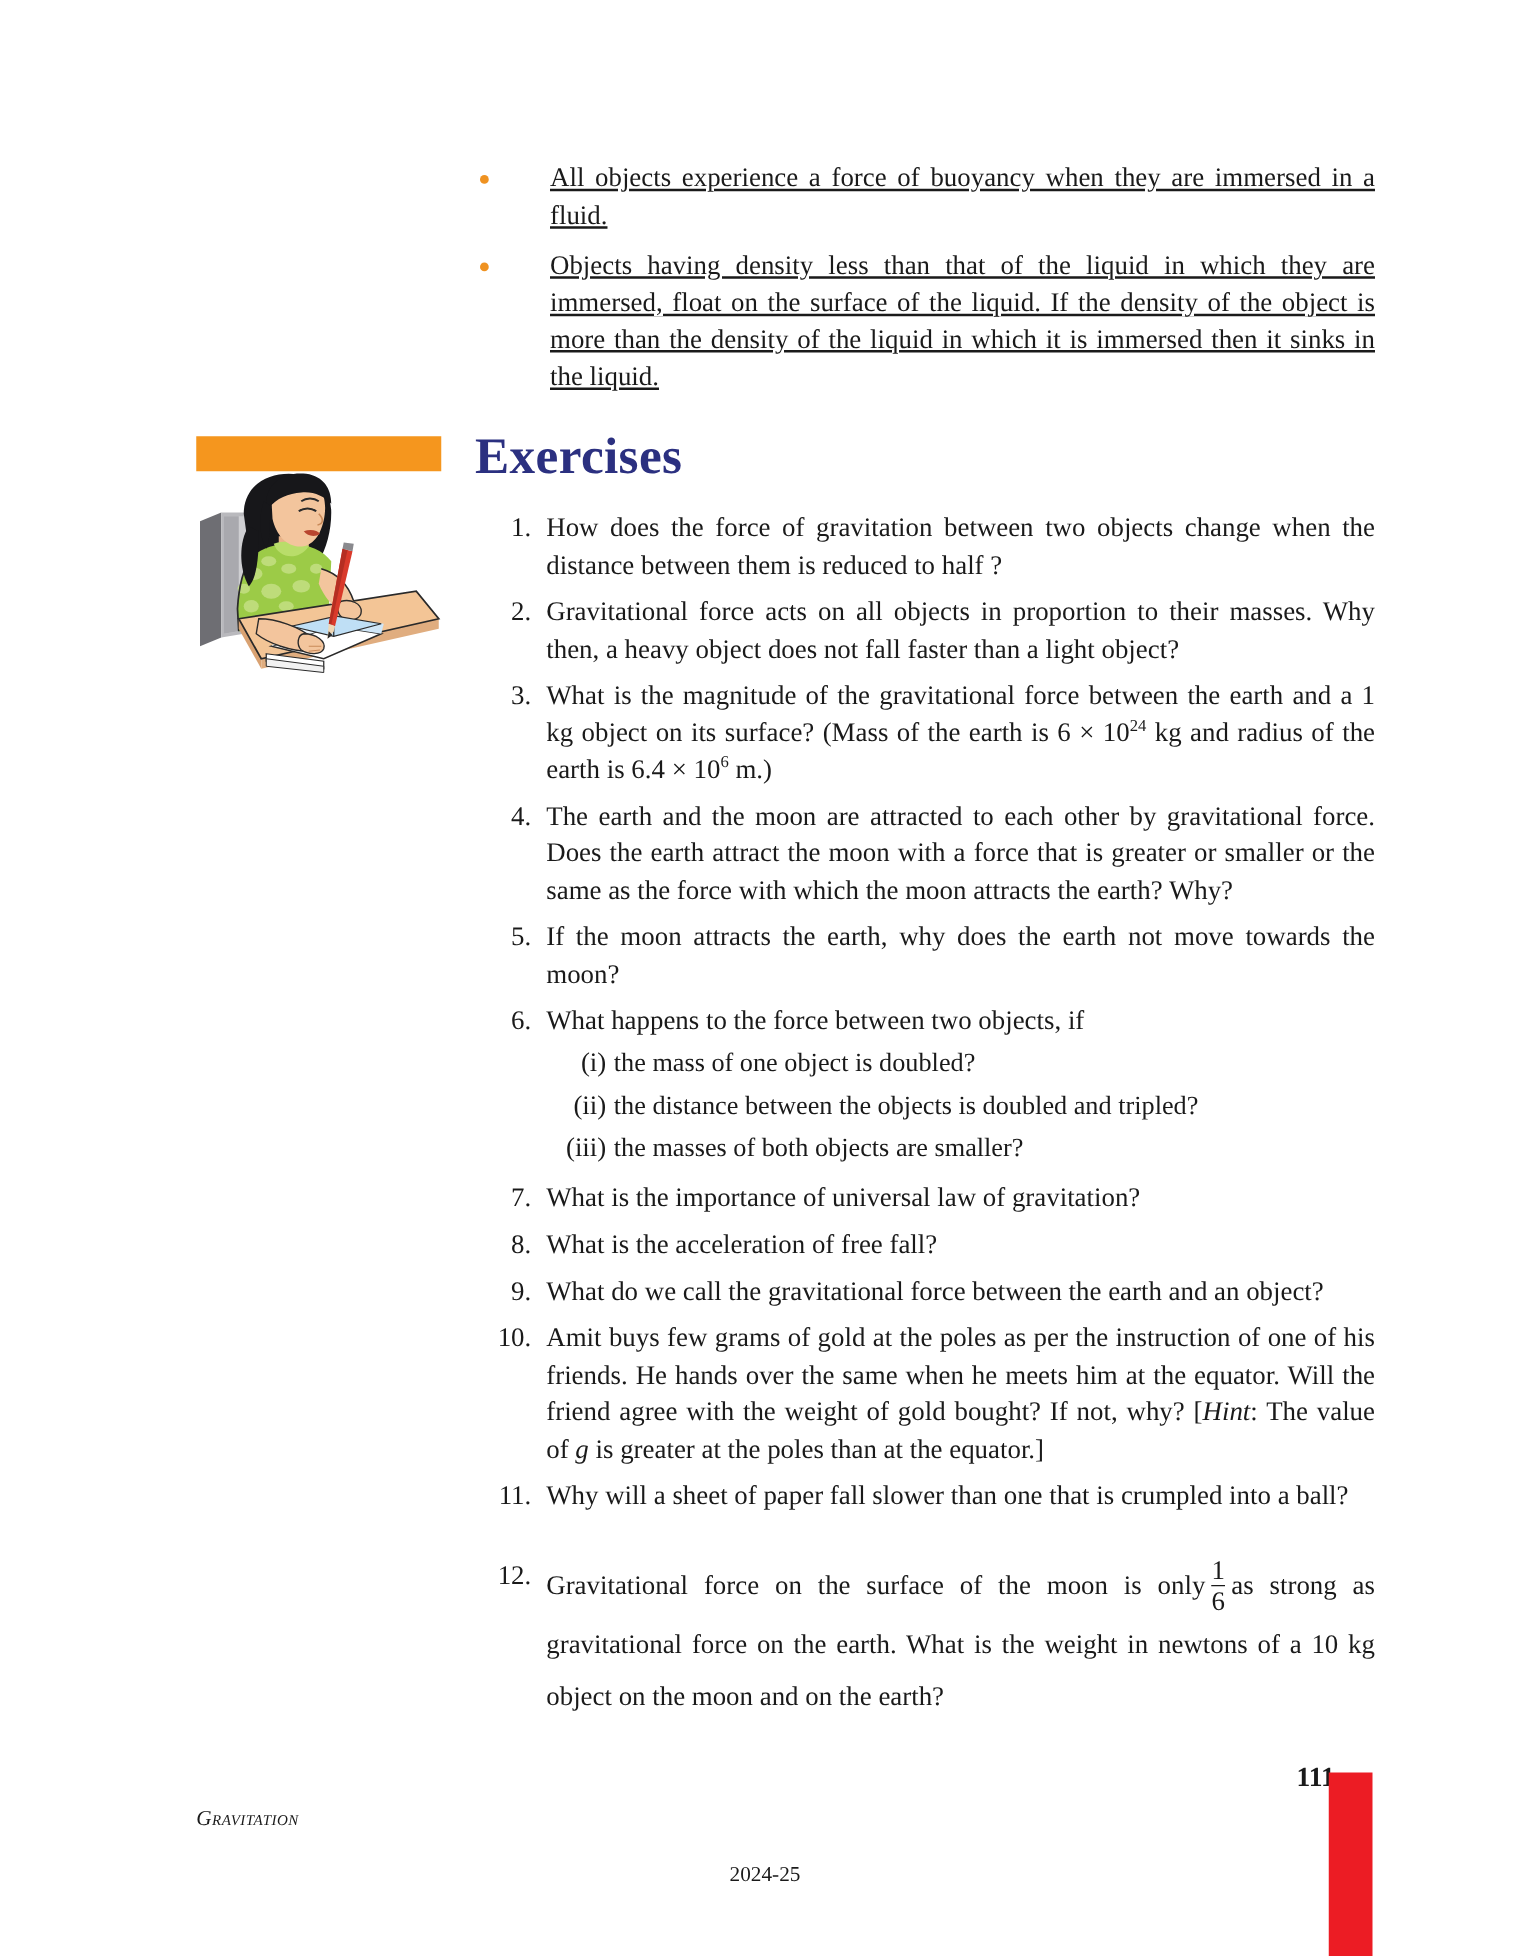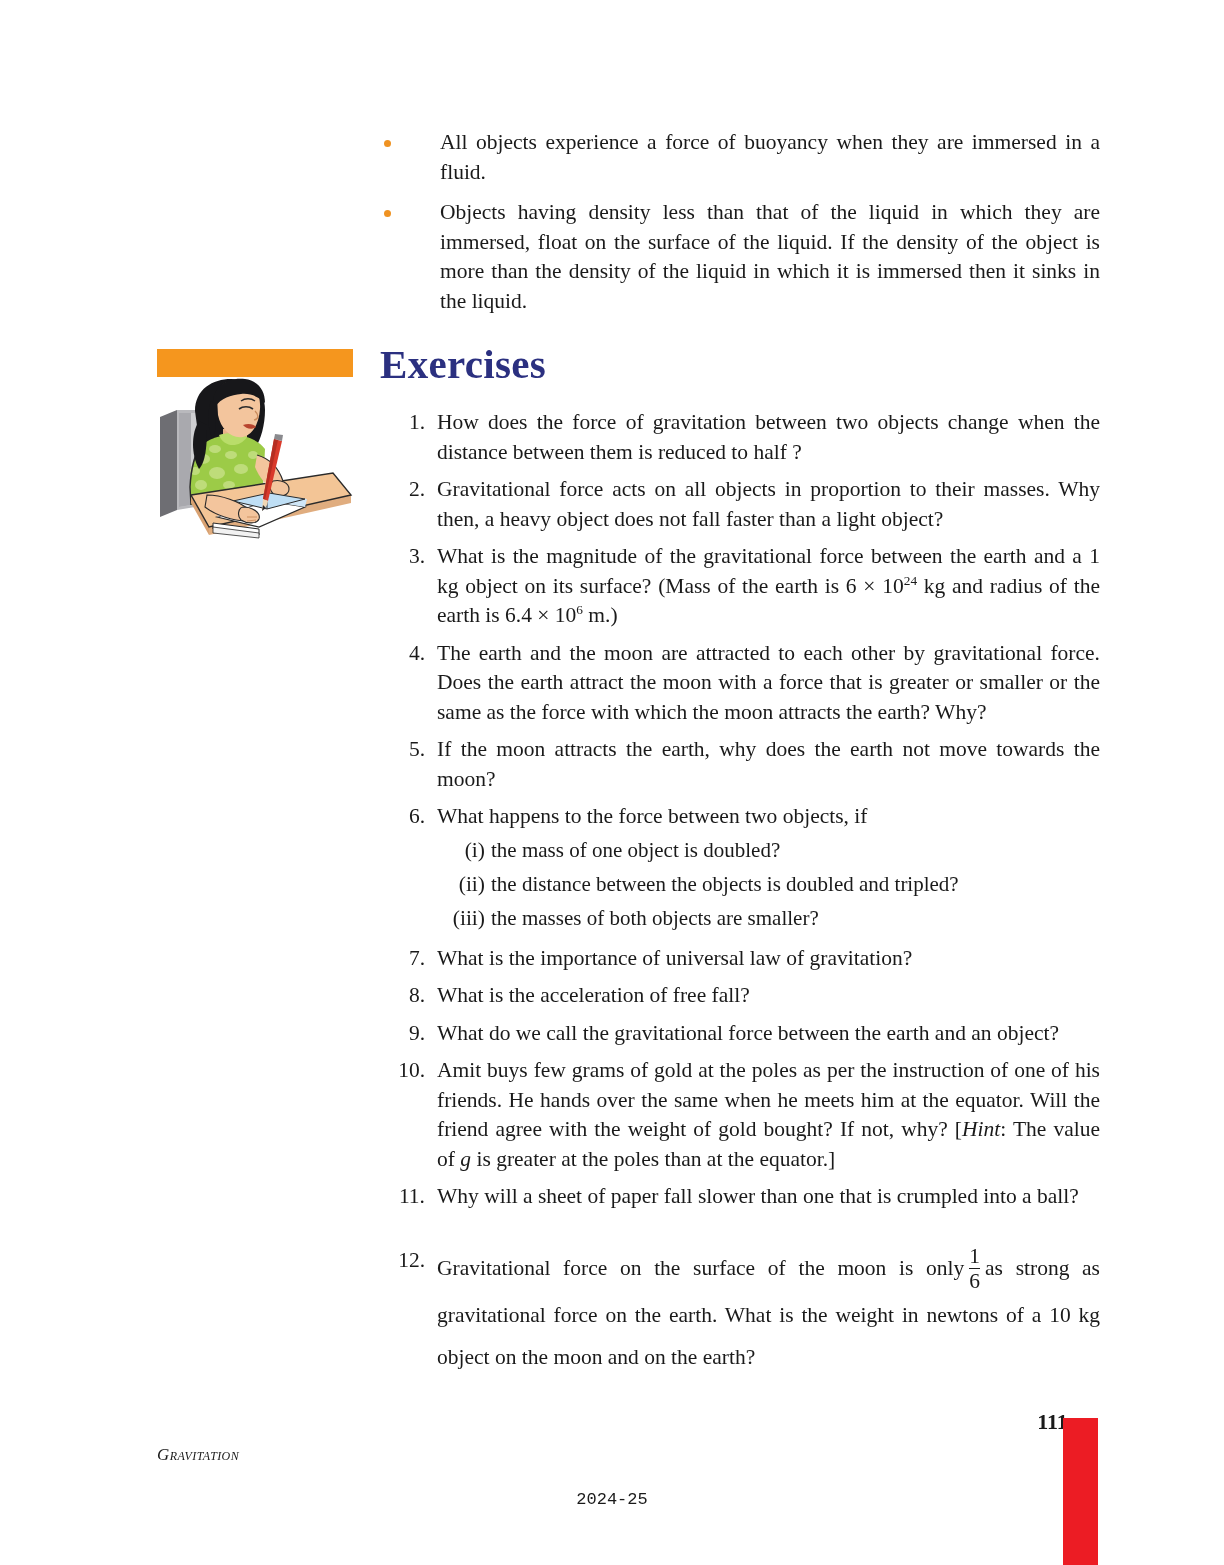--- a/index.html
+++ b/index.html
@@ -15,20 +15,21 @@
     color: #1a1a1a;
     overflow: hidden;
   }
 
   
   #bullet-block {
     position: absolute;
     left: 378px;
     top: 128px;
     width: 722px;
+    text-decoration: underline;
   }
   .bullet-row {
     position: relative;
     padding-left: 62px;
     margin-bottom: 11px;
   }
   .bullet-dot {
     position: absolute;
     left: 6px;
     top: 12px;
@@ -166,21 +167,21 @@
     width: 35px;
     height: 147px;
     background: #ec1c24;
   }
   #footer-year {
     position: absolute;
     left: 0;
     top: 1490px;
     width: 1224px;
     text-align: center;
-    font-family: Liberation Mono, monospace;
+    font-family: Liberation Serif, serif;
     font-size: 17px;
     color: #1a1a1a;
   }
 </style>
 </head>
 <body>
 
 <div id="bullet-block">
   <div class="bullet-row">
     <span class="bullet-dot"></span>

